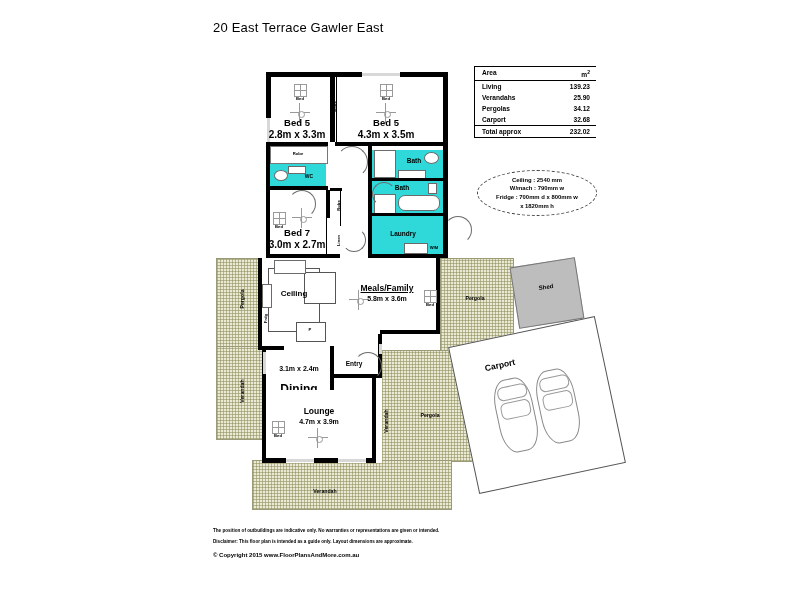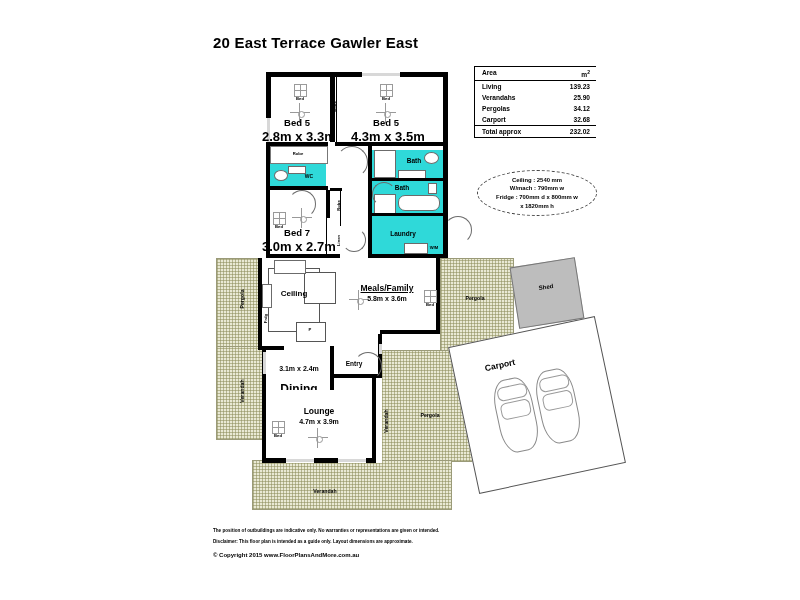--- a/index.html
+++ b/index.html
@@ -1,19 +1,19 @@
 <!DOCTYPE html>
 <html><head>
 <meta charset="utf-8">
 <style>
   html,body{margin:0;padding:0;background:#ffffff;}
   body{width:800px;height:600px;position:relative;overflow:hidden;
        font-family:"Liberation Sans","DejaVu Sans",sans-serif;color:#000;}
 
-  #page-title{position:absolute;left:213px;top:34px;font-size:15px;font-weight:bold;letter-spacing:.2px;}
+  #page-title{position:absolute;left:213px;top:20px;font-size:13px;font-weight:normal;letter-spacing:.2px;}
 
   
   #area-table{position:absolute;left:474px;top:66px;width:122px;font-size:6.6px;font-weight:bold;}
   #area-table .tbl{border-top:1px solid #000;border-bottom:1px solid #000;}
   #area-table .row{display:flex;justify-content:space-between;padding:2px 6px 2px 8px;}
   #area-table .hdr{border-bottom:1px solid #000;}
   #area-table .tot{border-top:1px solid #000;}
   #area-table .bar{position:absolute;left:0;top:0;width:1px;height:100%;background:#000;}
   #area-table sup{font-size:5px;vertical-align:super;}
 
@@ -34,21 +34,21 @@
   .hatch{position:absolute;background:#e9e9d4;
          background-image:repeating-linear-gradient(0deg,rgba(140,140,90,.55) 0 1px,transparent 1px 3px),
                           repeating-linear-gradient(90deg,rgba(140,140,90,.55) 0 1px,transparent 1px 3px);
          border:1px solid #9a9a78;}
   .outline{position:absolute;border:1px solid #555;background:#fff;}
   .shed{position:absolute;background:#bdbdbd;border:1px solid #777;}
   .win{position:absolute;background:#d8d8d8;}
 
   .lbl{position:absolute;font-weight:bold;text-align:center;white-space:nowrap;}
   .rname{font-size:9.5px;}
-  .rdim{font-size:13px;}
+  .rdim{font-size:10px;}
   .small{font-size:5.2px;}
   .tiny{font-size:4.2px;}
   .vert{transform:rotate(-90deg);transform-origin:center center;}
 
   
   .fan{position:absolute;width:20px;height:20px;}
   .fan:before,.fan:after{content:"";position:absolute;background:#999;}
   .fan:before{left:0;top:9px;width:20px;height:1.4px;}
   .fan:after{left:9px;top:0;width:1.4px;height:20px;}
   .fan i{position:absolute;left:7.5px;top:7.5px;width:5px;height:5px;border:1px solid #999;border-radius:50%;background:#fff;}

